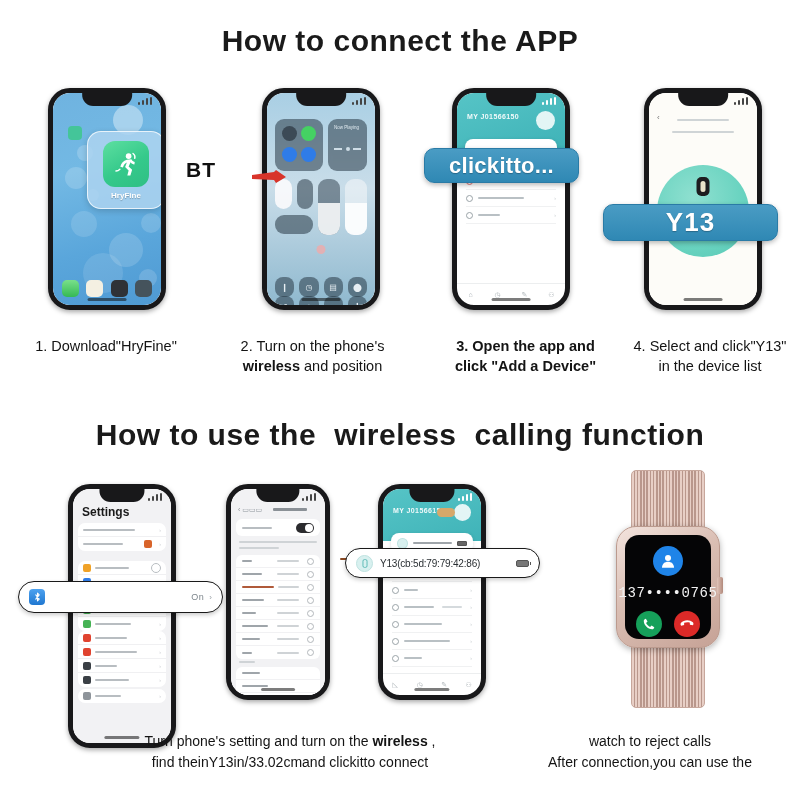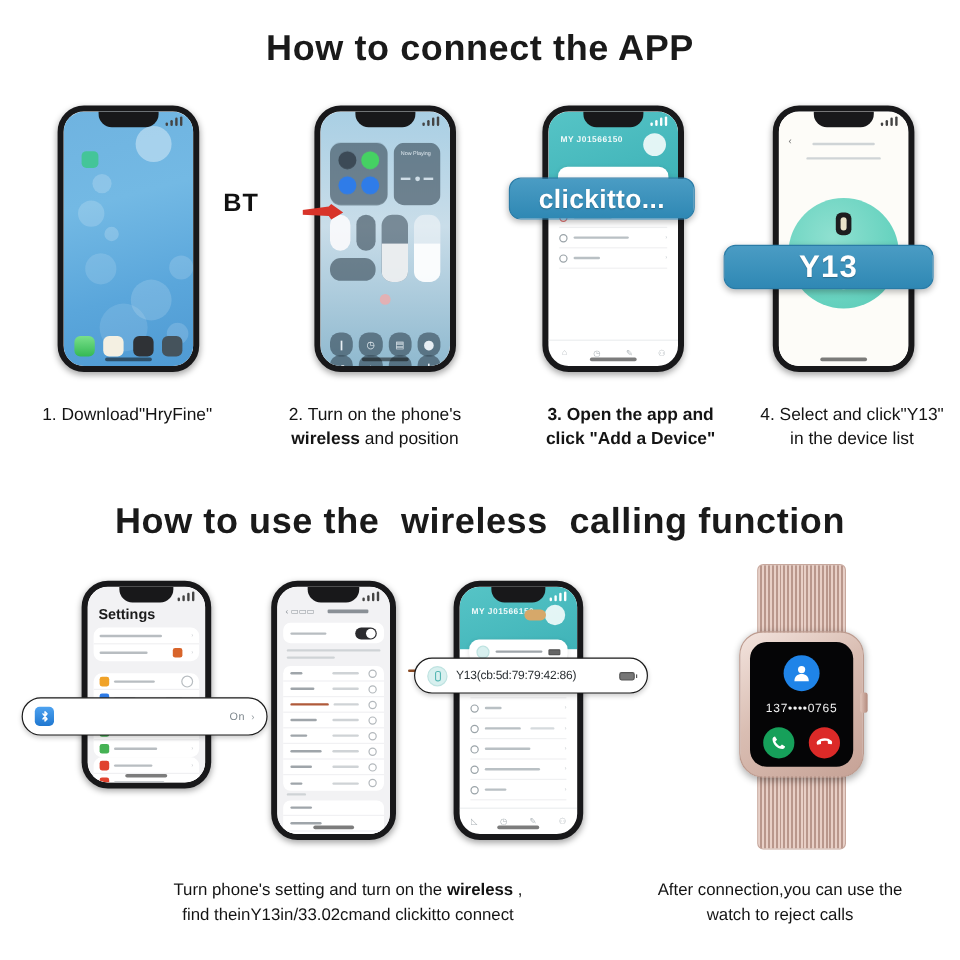--- a/index.html
+++ b/index.html
@@ -167,21 +167,21 @@
   .caption b { font-weight:bold; }
   #cap1 { left:6px;   top:336px; width:200px; }
   #cap2 { left:205px; top:336px; width:215px; }
   #cap3 { left:423px; top:336px; width:205px;font-weight:bold; }
   #cap4 { left:620px; top:336px; width:180px; }
   #cap5 { left:75px;  top:731px; width:430px; font-size:14px; line-height:21px; }
   #cap6 { left:500px; top:731px; width:300px; font-size:14px; line-height:21px; }
   .cap-l { display:block; }
 
   
-  #phone5 { left: 68px; top: 484px; width: 108px; height: 173px; }
+  #phone5 { left: 68px; top: 484px; width: 108px; height: 264px; }
   #phone6 { left: 226px; top: 484px; width: 104px; height: 216px; }
   #phone7 { left: 378px; top: 484px; width: 108px; height: 216px; }
 
   .ios-settings { position:absolute; inset:0; background:#f2f2f4; }
   .ios-title { position:absolute; top:16px; left:9px; font-size:12px; font-weight:bold; color:#1a1a1a; }
   .ios-group { position:absolute; left:5px; right:5px; background:#fff; border-radius:7px; overflow:hidden; }
   .ios-row { display:flex; align-items:center; gap:4px; height:14px; padding:0 5px; border-bottom:1px solid #f0f0f2; }
   .ios-row:last-child { border-bottom:none; }
   .ios-ic { width:8px; height:8px; border-radius:2px; flex:none; }
   .ios-ln { height:2px; background:#b8bdc1; border-radius:1px; }
@@ -227,21 +227,21 @@
     box-shadow:0 2px 6px rgba(0,0,0,.3);
     display:flex; align-items:center; justify-content:center;
   }
   .watch-screen {
     width:86px; height:104px; border-radius:14px; background:#050506;
     position:relative; display:flex; flex-direction:column; align-items:center;
     padding-top:11px;
   }
   .crown { position:absolute; right:-4px; top:50px; width:6px; height:17px; border-radius:2px; background:linear-gradient(90deg,#e0c4b9,#b2897c); border:1px solid #a8header; }
   .caller-av { width:30px; height:30px; border-radius:50%; background:#1f84e8; display:flex; align-items:center; justify-content:center; }
-  .caller-num { margin-top:9px; font-size:10px; color:#f2f2f2; letter-spacing:.6px; font-family:Liberation Sans, sans-serif; }
+  .caller-num { margin-top:9px; font-size:14px; color:#f2f2f2; letter-spacing:.6px; font-family:Liberation Mono, monospace; }
   .call-btns { margin-top:10px; display:flex; gap:12px; }
   .cbtn { width:26px; height:26px; border-radius:50%; display:flex; align-items:center; justify-content:center; }
   .cbtn.acc { background:#16a05a; }
   .cbtn.dec { background:#dc2a28; }
 </style>
 </head>
 <body>
 
 <div id="page">
 
@@ -264,20 +264,31 @@
         <span class="sb-time"></span>
         <span class="sb-dots">
             <i></i>
             <i></i>
             <i></i>
             <i></i>
           </span>
       </div>
       <div style="position:absolute;left:15px;top:33px;width:14px;height:14px;border-radius:4px;background:rgba(60,200,140,.85);"></div>
 
+      <div class="app-card">
+        <div class="app-icon">
+          <svg width="28" height="28" viewBox="0 0 32 32" aria-hidden="true">
+            <circle cx="19" cy="7" r="3.2" fill="#fff"></circle>
+            <path d="M17 11 C13 12 10.5 15 9.5 19 L12.5 20 C13.4 17 14.8 15.2 17 14.3 L15 19.5 L19 23.5 L17.5 29 L21 29 L23 22.5 L19 18.8 L21.2 14 C22.4 15.6 23.6 16.4 25.6 16.6 L26 13.6 C24 13.3 23 12.2 22.2 10.6 Z" fill="#fff"></path>
+            <path d="M24 4 C26 5.5 26.6 7.6 26 9.6" stroke="#fff" stroke-width="1.6" fill="none" stroke-linecap="round"></path>
+            <path d="M9 22 C7.5 23.5 6 24 4.5 24" stroke="#fff" stroke-width="1.6" fill="none" stroke-linecap="round"></path>
+          </svg>
+        </div>
+        <div class="app-name">HryFine</div>
+      </div>
 
       <div class="dock">
         <div class="dock-icon" style="background:linear-gradient(180deg,#79e08a,#35b954)"></div>
         <div class="dock-icon" style="background:#f4f0e2"></div>
         <div class="dock-icon" style="background:#2f3236"></div>
         <div class="dock-icon" style="background:#45535c"></div>
       </div>
       <div class="home-ind"></div>
     </div>
     <div class="side-btn" style="left:-7px;top:44px;width:3px;height:12px;"></div>
@@ -769,17 +780,17 @@
         </div>
       </div>
     </div>
   </div>
 
   <div class="caption" id="cap5">
     <span class="cap-l"><span>Turn phone's setting and turn on the </span><b>wireless</b><span> ,</span></span>
     <span class="cap-l">find theinY13in/33.02cmand clickitto connect</span>
   </div>
   <div class="caption" id="cap6">
+    <span class="cap-l">watch to reject calls</span>
     <span class="cap-l">After connection,you can use the</span>
-    <span class="cap-l">watch to reject calls</span>
   </div>
 
 </div>
 
 </body></html>

